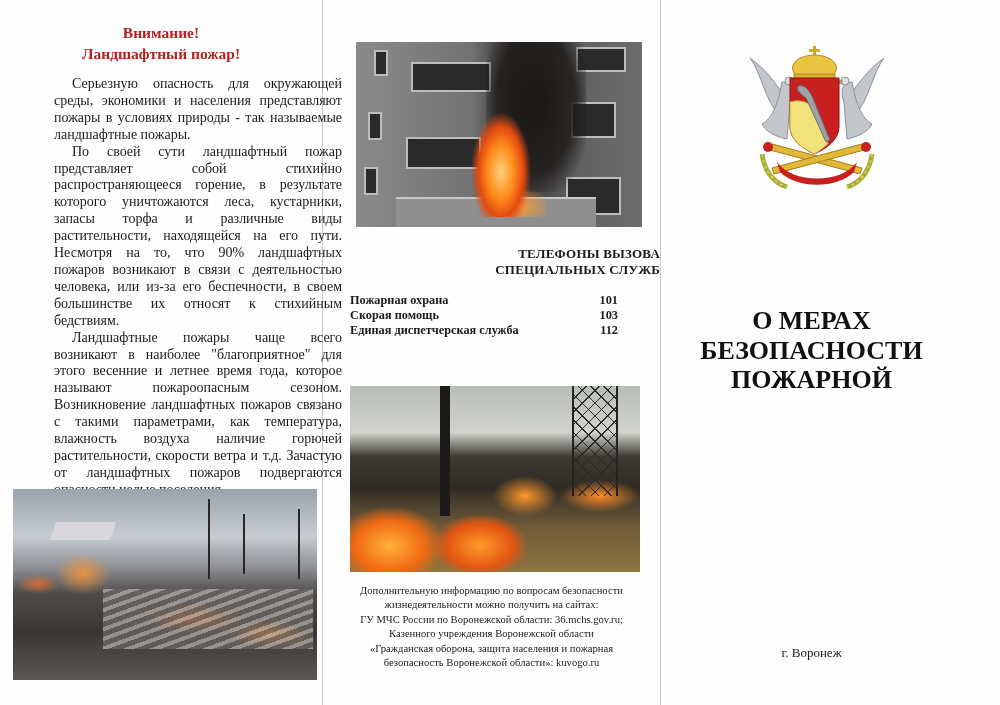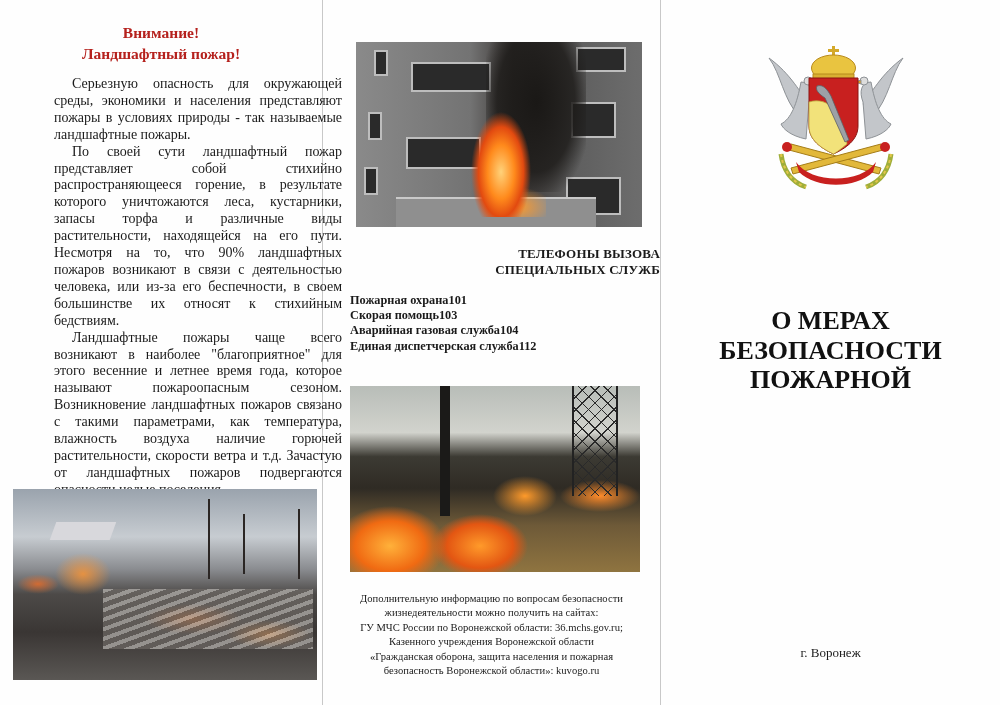--- a/index.html
+++ b/index.html
@@ -6,21 +6,21 @@
   html, body { width: 1000px; height: 705px; background: #fefefe; overflow: hidden; }
   body { position: relative; font-family: "Liberation Serif", "DejaVu Serif", serif; color: #1a1a1a; }
 
   .fold { position: absolute; top: 0; width: 1px; height: 705px; background: #c8c8c8; }
   .fold.f1 { left: 322px; }
   .fold.f2 { left: 660px; }
 
   .panel { position: absolute; top: 0; height: 705px; }
   .p1 { left: 0; width: 322px; }
   .p2 { left: 323px; width: 337px; }
-  .p3 { left: 661px; width: 339px; }
+  .p3 { left: 642px; width: 339px; }
 
   
   .warn-title { position: absolute; top: 22px; left: 0; width: 322px; text-align: center; color: #b5211d; font-weight: bold; font-size: 15.5px; line-height: 21px; }
   .body-text { position: absolute; top: 76px; left: 22px; width: 288px; font-size: 14px; line-height: 16.9px; text-align: justify; margin-left: 32px; }
   .body-text p { text-indent: 18px; }
   .body-text p:first-child { text-indent: 18px; }
 
   .photo { position: absolute; overflow: hidden; }
   .photo-village { left: 13px; top: 489px; width: 304px; height: 191px;
     background:
@@ -40,36 +40,36 @@
   .photo-building .win { position: absolute; background: #2a2a2a; border: 2px solid #bdbdbd; }
   .photo-building .smoke { position: absolute; left: 130px; top: 0; width: 100px; height: 150px; background: radial-gradient(ellipse at 50% 40%, #1a1816 0%, rgba(30,28,26,0.85) 55%, transparent 80%); }
   .photo-building .flame { position: absolute; left: 100px; top: 55px; width: 90px; height: 120px;
     background: radial-gradient(ellipse 30px 60px at 45px 75px, #ffd27a 0%, #ff8a1c 45%, #e24a10 75%, transparent 100%),
                 radial-gradient(ellipse 45px 25px at 60px 110px, #ff9a2a 0%, transparent 80%);
   }
   .photo-building .balcony { position: absolute; left: 40px; top: 155px; width: 200px; height: 30px; background: #8f8f8f; border-top: 2px solid #c9c9c9; }
 
   .phones-title { position: absolute; top: 246px; left: 0; width: 337px; text-align: right; font-weight: bold; font-size: 13px; line-height: 16px; letter-spacing: 0.2px; }
   .phones { position: absolute; top: 293px; left: 27px; width: 268px; font-weight: bold; font-size: 12.3px; line-height: 15.2px; }
-  .phone-row { display: flex; }
+  .phone-row { display: flex; justify-content: space-between; }
 
   .photo-grass { left: 350px; top: 386px; width: 290px; height: 186px;
     background:
       radial-gradient(ellipse 70px 50px at 40px 160px, #ffb13a 0%, #f06a12 50%, transparent 80%),
       radial-gradient(ellipse 60px 40px at 130px 160px, #ff9a2a 0%, #e35612 55%, transparent 80%),
       radial-gradient(ellipse 50px 20px at 250px 110px, #ff8c2a 0%, transparent 80%),
       radial-gradient(ellipse 40px 25px at 175px 110px, #ff9a2a 0%, transparent 80%),
       linear-gradient(180deg, #b8bdb8 0%, #d2d3cd 25%, #3c3a33 38%, #2f2b24 55%, #6e5a38 75%, #8f7440 100%);
   }
   .photo-grass .pole { position: absolute; left: 90px; top: 0; width: 10px; height: 130px; background: #1b1a18; }
   .photo-grass .tower { position: absolute; left: 222px; top: 0; width: 46px; height: 110px;
     background: repeating-linear-gradient(45deg, transparent 0 8px, #2a2a2a 8px 9px), repeating-linear-gradient(-45deg, transparent 0 8px, #2a2a2a 8px 9px);
     border-left: 2px solid #222; border-right: 2px solid #222; }
 
-  .info-text { position: absolute; top: 584px; left: 0; width: 337px; text-align: center; font-size: 10.6px; line-height: 14.4px; margin-top: 8px; }
+  .info-text { position: absolute; top: 584px; left: 0; width: 337px; text-align: center; font-size: 10.6px; line-height: 14.4px; }
 
   
   .emblem { position: absolute; left: 100px; top: 44px; width: 150px; height: 150px; }
   .cover-title { position: absolute; top: 306px; left: 0; width: 339px; text-align: center; font-weight: bold; font-size: 26px; line-height: 29.5px; color: #111; }
   .city { position: absolute; top: 645px; left: 0; width: 339px; text-align: center; font-size: 13px; }
 </style>
 </head>
 <body>
 
 <div class="fold f1"></div>
@@ -118,24 +118,20 @@
 <div class="phones" style="left:350px;">
   <div class="phone-row">
     <span>Пожарная охрана</span>
     <span>101</span>
   </div>
   <div class="phone-row">
     <span>Скорая помощь</span>
     <span>103</span>
   </div>
   <div class="phone-row">
-    <span>Аварийная газовая служба</span>
-    <span>104</span>
-  </div>
-  <div class="phone-row">
     <span>Единая диспетчерская служба</span>
     <span>112</span>
   </div>
 </div>
 
 <div class="photo photo-grass">
   <div class="pole"></div>
   <div class="tower"></div>
 </div>
 

